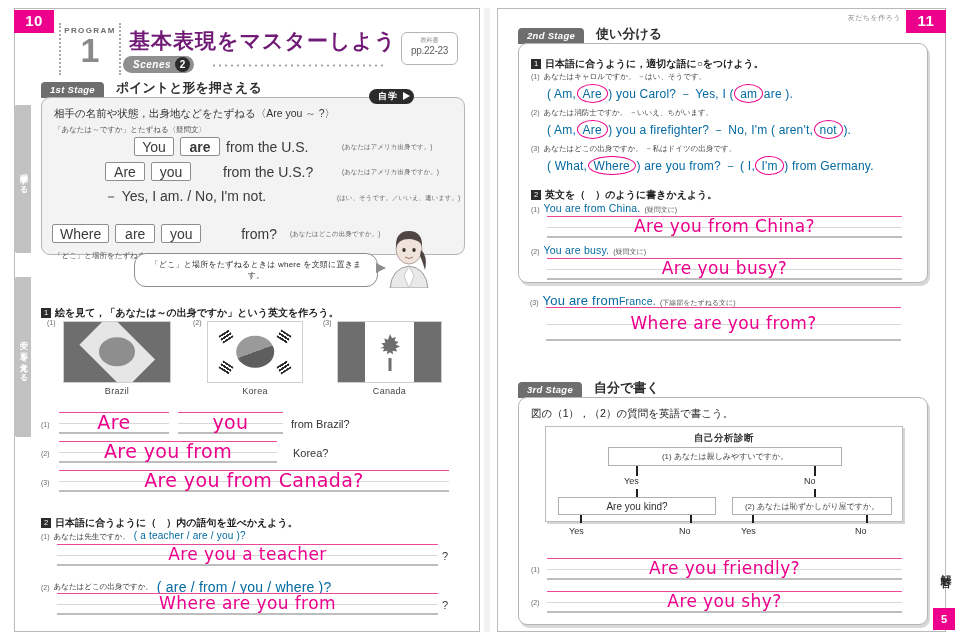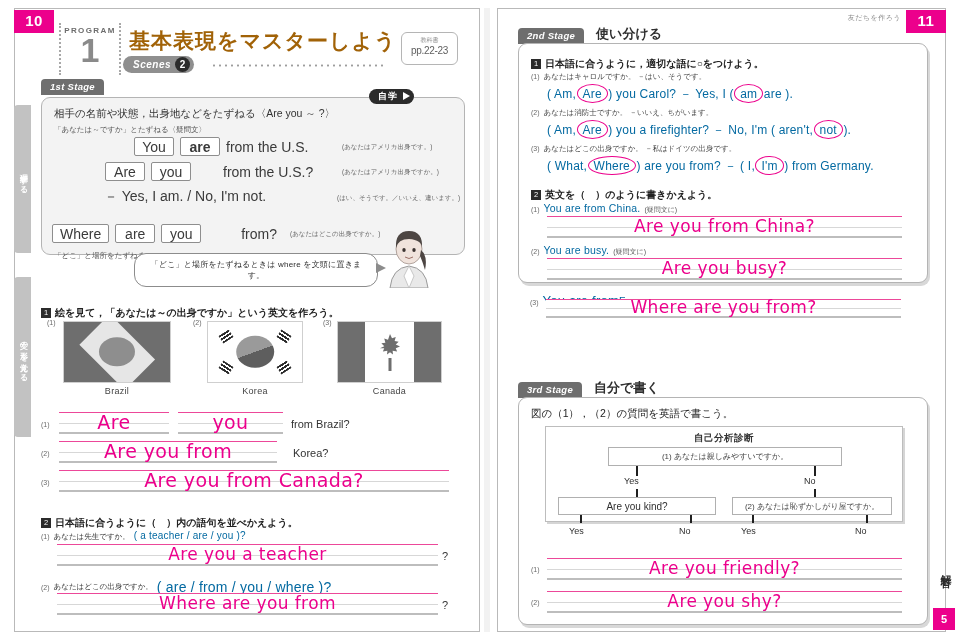--- a/index.html
+++ b/index.html
@@ -35,21 +35,21 @@
   }
 
   
   .prog-wrap { position:absolute; left:58px; top:22px; width:62px; text-align:center;
                border-left:2px dotted #a8a8a8; border-right:2px dotted #a8a8a8; height:52px; }
   .prog-word { font-size:8px; letter-spacing:1.4px; color:#6d6d6d; font-weight:bold; margin-top:3px; }
   .prog-num  { font-size:34px; font-weight:bold; color:#8a8a8a; line-height:30px; }
 
   .title-main {
     position:absolute; left:128px; top:26px;
-    font-size:21px; font-weight:bold; color:#a16207; letter-spacing:1px;
+    font-size:21px; font-weight:bold; color:#701a75; letter-spacing:1px;
   }
   .scenes-pill {
     position:absolute; left:122px; top:55px; height:17px;
     background:#8f8f8f; border-radius:9px; padding:0 4px 0 10px;
     display:flex; align-items:center; gap:4px;
   }
   .scenes-pill .lbl { color:#fff; font-size:10px; font-weight:bold; font-style:italic; letter-spacing:.5px; }
   .scenes-pill .num {
     width:15px;height:15px;border-radius:50%;background:#2b2b2b;color:#fff;
     font-size:10px;font-weight:bold;display:flex;align-items:center;justify-content:center;
@@ -236,20 +236,21 @@
     </div>
     <div class="dot-leader" style="left:196px; top:55px;"></div>
 
     <div class="textbook-ref" style="left:386px; top:23px;">
       <div class="t1">教科書</div>
       <div class="t2">pp.22-23</div>
     </div>
 
     <div class="stage-row" style="left:26px; top:70px;">
       <div class="stage-tab">1st Stage</div>
+      <div class="stage-title">ポイントと形を押さえる</div>
     </div>
 
     <div class="jigaku" style="left:354px; top:80px;">
       <span>自学</span>
     </div>
 
     <div class="card card-grey" style="left:26px; top:88px; width:424px; height:158px;text-align:center;">
       <div class="gx-head" style="position:absolute; left:12px; top:9px;">相手の名前や状態，出身地などをたずねる〈Are you ～ ?〉</div>
       <div class="gx-sub" style="position:absolute; left:12px; top:27px;">「あなたは～ですか」とたずねる〈疑問文〉</div>
 
@@ -438,21 +439,21 @@
       </div>
     </div>
 
     <div style="position:absolute; left:32px; top:284px; display:flex; gap:4px; align-items:baseline;">
       <span class="q-idx">(3)</span>
       <span class="sent" style="font-size:13px;">You are from </span>
       <span class="sent underlined" style="font-size:10.5px; margin-left:-4px;">France</span>
       <span class="sent" style="font-size:10.5px; margin-left:-4px;">.</span>
       <span style="font-size:7px; color:#555;">(下線部をたずねる文に)</span>
     </div>
-    <div class="ruled thickbase" style="left:48px; top:290px; width:355px; height:19px;">
+    <div class="ruled thickbase" style="left:48px; top:298px; width:355px; height:34px;">
       <span class="ans ans-sm">Where are you from?</span>
     </div>
 
     <div class="stage-row" style="left:20px; top:370px;">
       <div class="stage-tab">3rd Stage</div>
       <div class="stage-title">自分で書く</div>
     </div>
 
     <div class="card card-shadow" style="left:20px; top:388px; width:410px; height:228px;">
       <div class="q-head" style="position:absolute; left:12px; top:9px; font-weight:normal; font-size:10.5px;">図の（1），（2）の質問を英語で書こう。</div>

